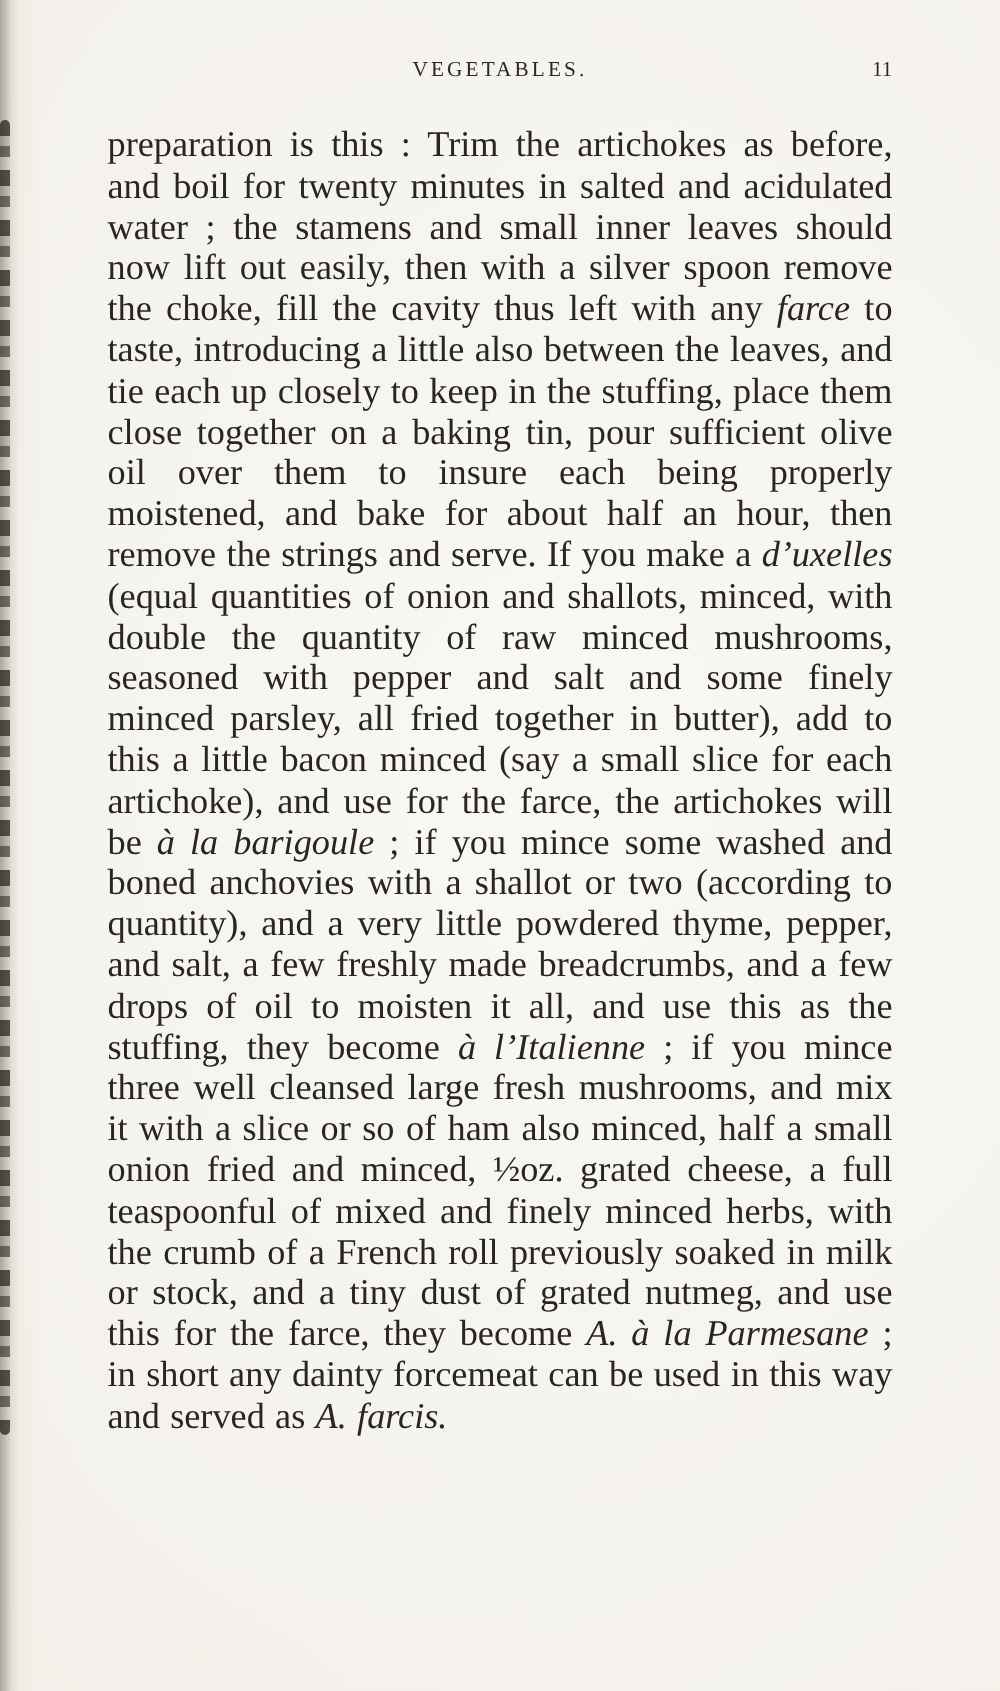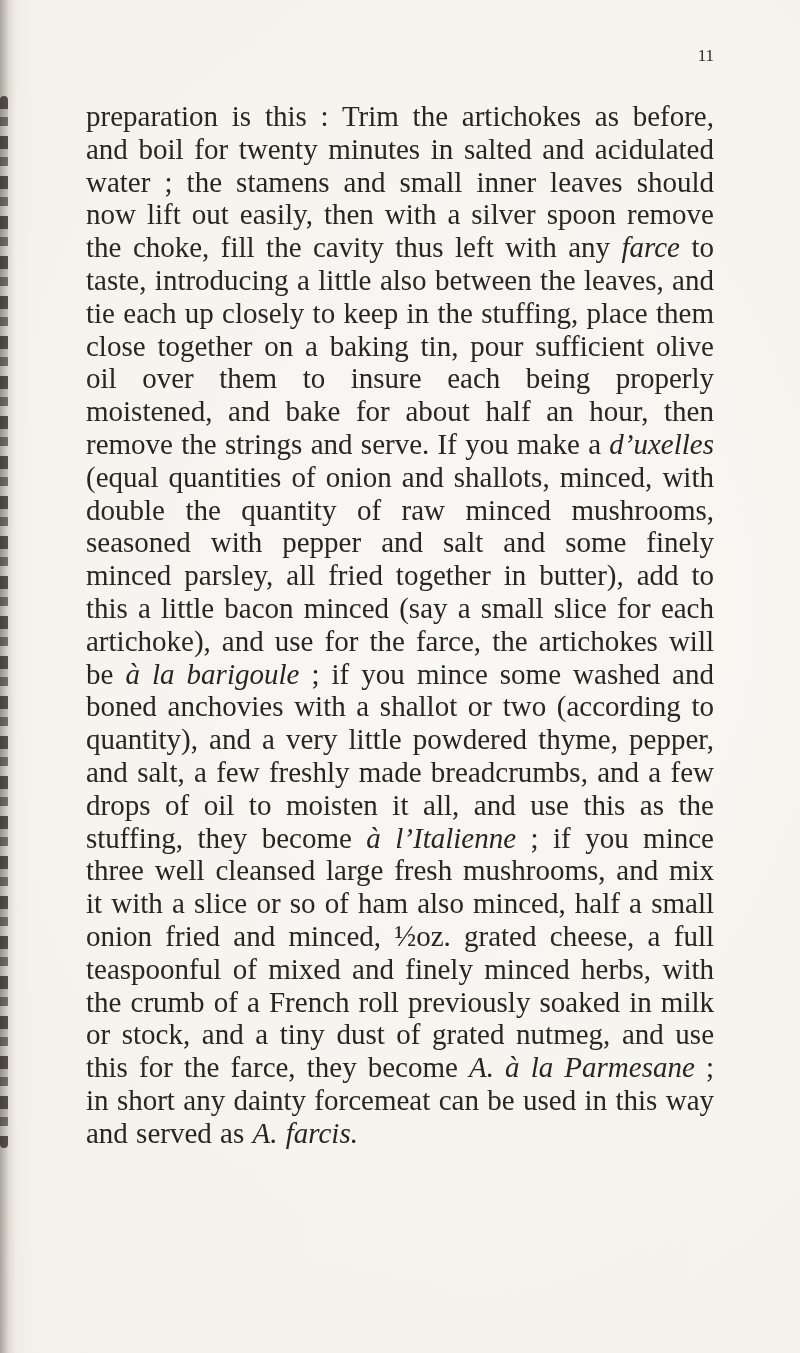--- a/index.html
+++ b/index.html
@@ -85,17 +85,18 @@
   }
 </style>
 </head>
 <body>
 
 <div class="page">
   <div class="edge-shadow"></div>
   <div class="edge-marks"></div>
 
   <div class="header">
+    <span class="running-title">VEGETABLES.</span>
     <span class="page-number">11</span>
   </div>
 
   <p class="body-text"><span>preparation is this : Trim the artichokes as before, and boil for twenty minutes in salted and acidulated water ; the stamens and small inner leaves should now lift out easily, then with a silver spoon remove the choke, fill the cavity thus left with any </span><i>farce</i><span> to taste, introducing a little also between the leaves, and tie each up closely to keep in the stuffing, place them close together on a baking tin, pour sufficient olive oil over them to insure each being properly moistened, and bake for about half an hour, then remove the strings and serve. If you make a </span><i>d’uxelles</i><span> (equal quantities of onion and shallots, minced, with double the quantity of raw minced mushrooms, seasoned with pepper and salt and some finely minced parsley, all fried together in butter), add to this a little bacon minced (say a small slice for each artichoke), and use for the farce, the artichokes will be </span><i>à la barigoule</i><span> ; if you mince some washed and boned anchovies with a shallot or two (according to quantity), and a very little powdered thyme, pepper, and salt, a few freshly made breadcrumbs, and a few drops of oil to moisten it all, and use this as the stuffing, they become </span><i>à l’Italienne</i><span> ; if you mince three well cleansed large fresh mushrooms, and mix it with a slice or so of ham also minced, half a small onion fried and minced, ½oz. grated cheese, a full teaspoonful of mixed and finely minced herbs, with the crumb of a French roll previously soaked in milk or stock, and a tiny dust of grated nutmeg, and use this for the farce, they become </span><i>A. à la Parmesane</i><span> ; in short any dainty forcemeat can be used in this way and served as </span><i>A. farcis.</i></p>
 </div>
 
 </body></html>

